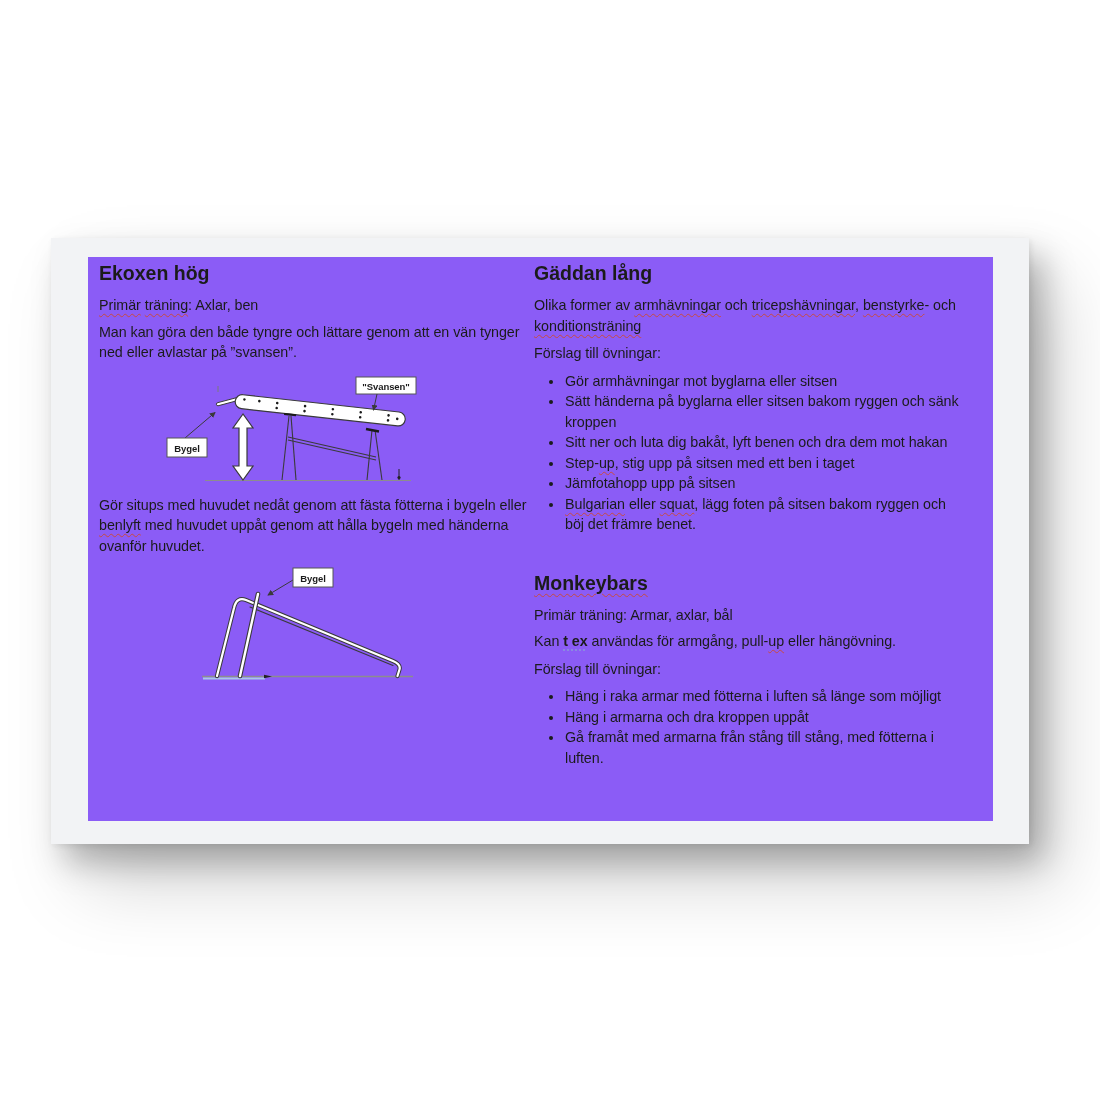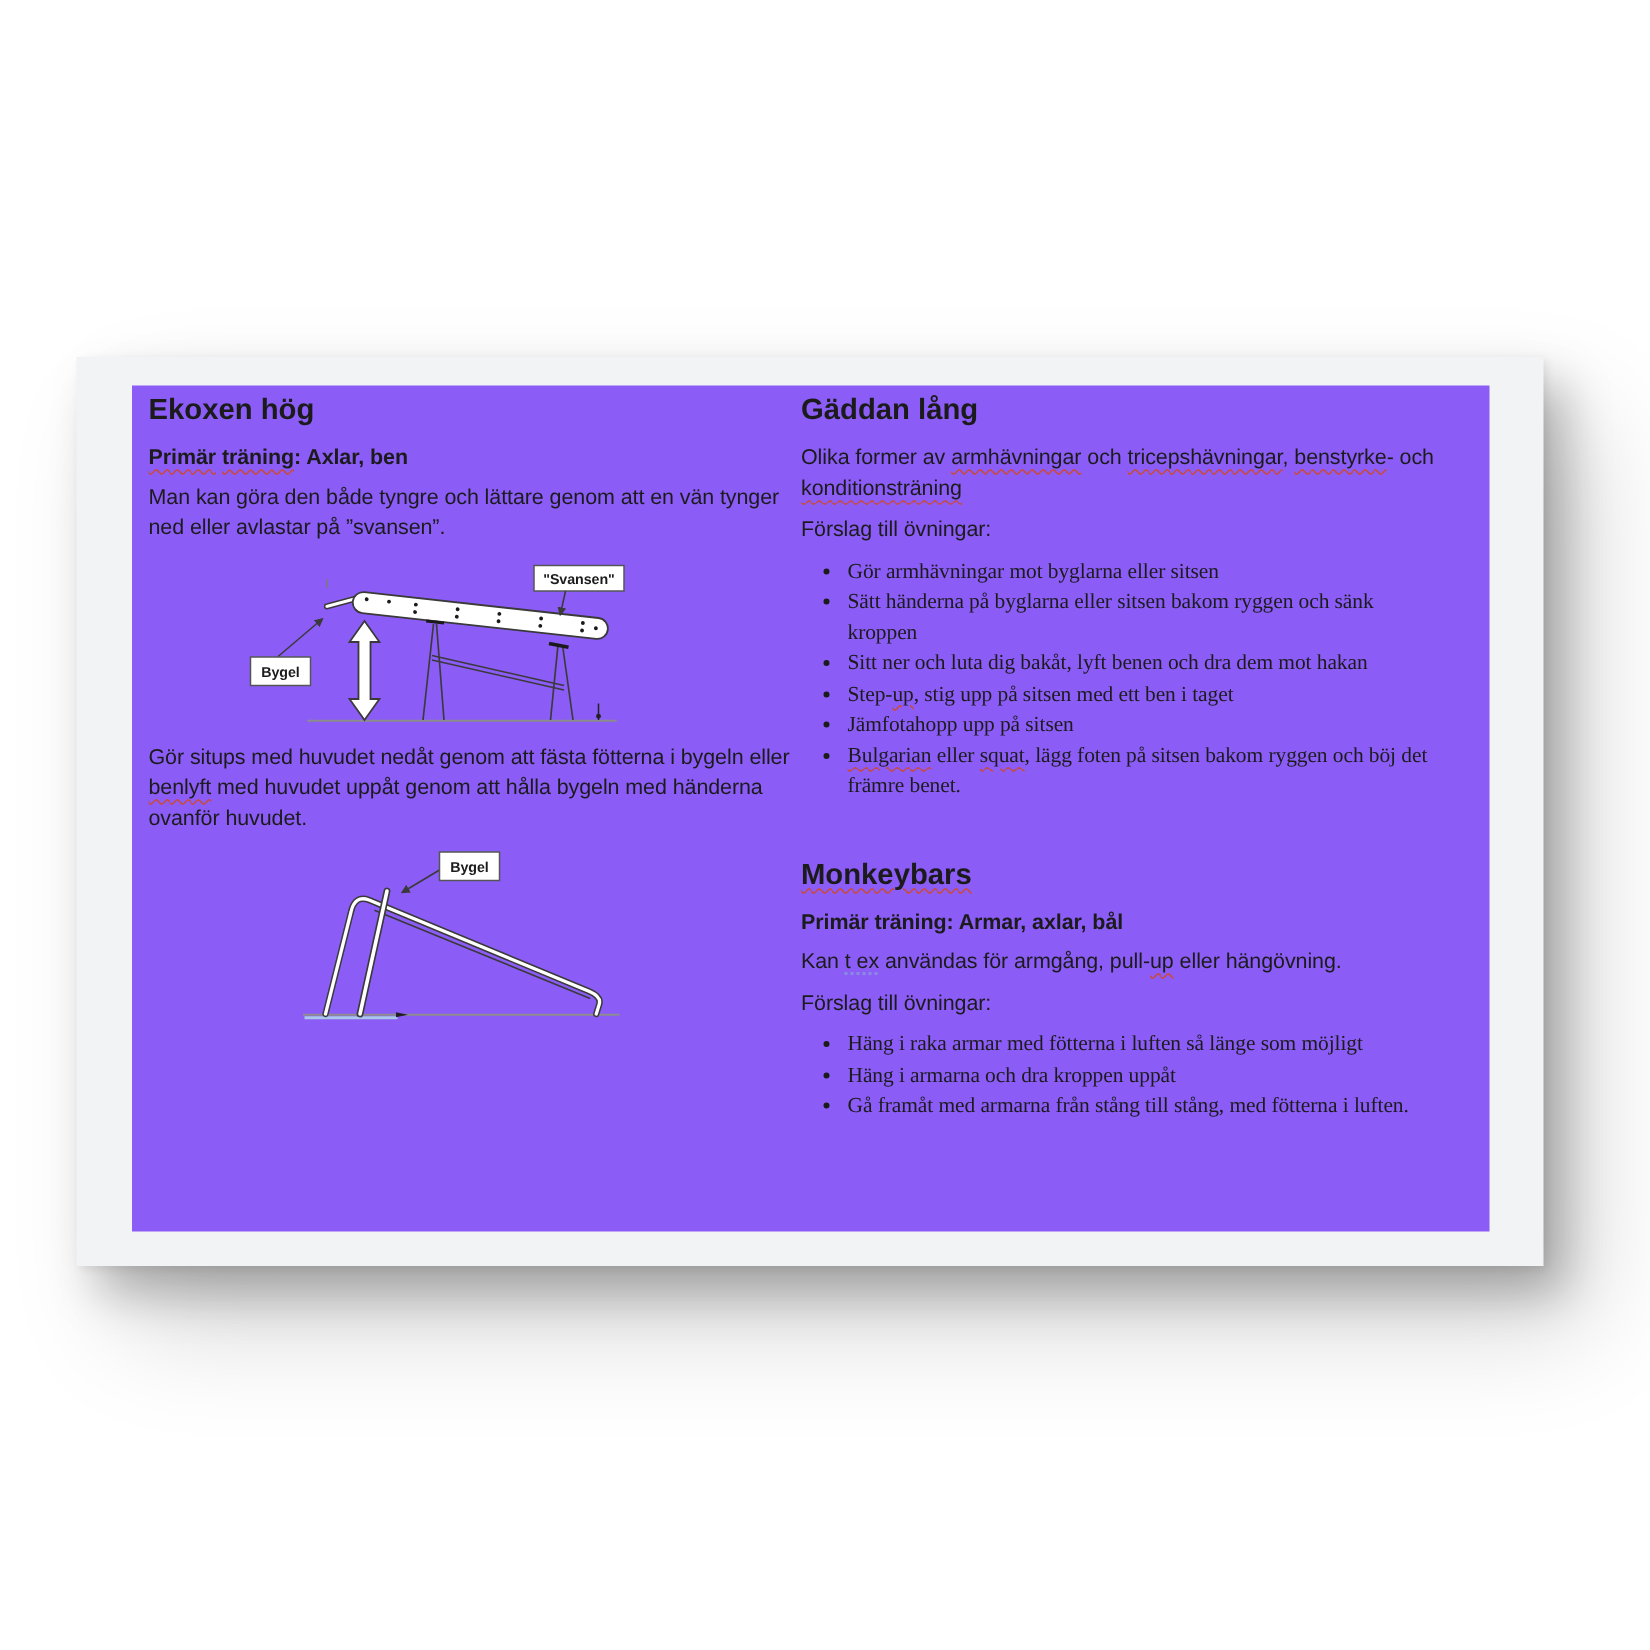--- a/index.html
+++ b/index.html
@@ -25,31 +25,32 @@
   .col-right{left:446px;}
   h2{
     font-size:19.5px;line-height:25px;font-weight:700;
     margin:10px 0 9px;letter-spacing:0;
   }
   .col > h2:first-child{margin-top:0;}
   h2.mt-lg{margin-top:36px;}
   p{margin:0 0 7px;}
   p.primary{font-weight:700;margin-bottom:6px;}
   ul{margin:0 0 8px;padding-left:30px;}
-  li{padding-left:1px;font-family:Liberation Serif, serif;}
-  .seg-b{font-weight:700;}
+  li{padding-left:1px;}
+  .seg-b{font-weight:400;}
   .seg-sp{
     text-decoration-line:underline;text-decoration-style:wavy;
     text-decoration-color:#c74a42;text-decoration-thickness:1px;
     text-underline-offset:2.5px;
   }
   .seg-gr{
     text-decoration-line:underline;text-decoration-style:dotted;
     text-decoration-color:#8a8ae0;text-decoration-thickness:2px;
     text-underline-offset:3px;
+    font-weight:bold;
   }
   svg.diag{display:block;margin:7px 0 0 0;}
   svg.diag1{margin-left:56px;}
   svg.diag2{margin-left:51px;}
   svg text{font-family:"Liberation Sans",sans-serif;font-size:9.5px;font-weight:700;fill:#1b1b1b;}
 </style>
 </head>
 <body>
 
 <div class="stage">

